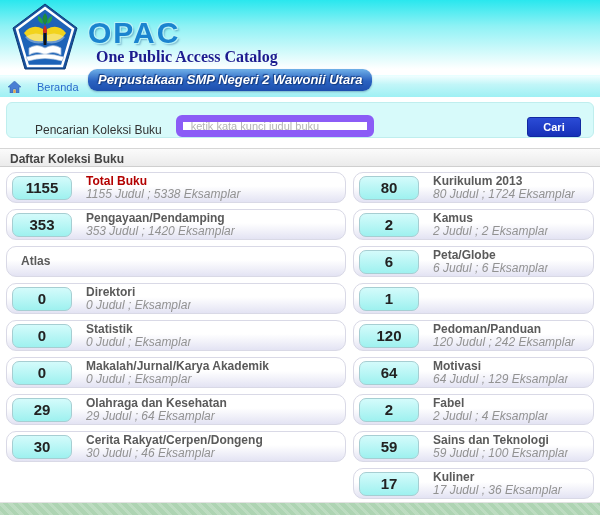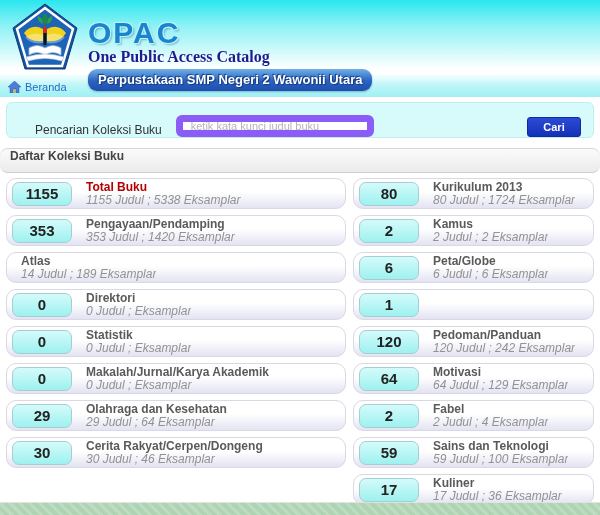--- a/index.html
+++ b/index.html
@@ -17,40 +17,42 @@
   .title-block { position: absolute; left: 88px; top: 18px; }
   .app-name {
     font-size: 30px; font-weight: bold; letter-spacing: 2px;
     color: #1b84cf; line-height: 30px;
     text-shadow: -1px -1px 0 #b9f3f7, 1px -1px 0 #b9f3f7, -1px 1px 0 #b9f3f7, 1px 1px 0 #b9f3f7, 2px 2px 2px rgba(0,60,120,.35);
   }
   .app-subtitle {
     font-family: "Liberation Serif", serif;
     font-size: 16px; font-weight: bold; color: #1c1c8f; line-height: 18px;
     text-shadow: 1px 1px 0 rgba(255,255,255,.6);
+    margin-left: 8px;
   }
   .institution-banner {
     display: inline-block; margin-top: 3px;
     background: linear-gradient(180deg, #6fb0e8 0%, #2a62c0 55%, #1d4fae 100%);
     border-radius: 9px; padding: 1px 10px 3px 10px;
     box-shadow: 0 1px 2px rgba(0,40,90,.3);
   }
   .institution-banner span {
     color: #ffffff; font-weight: bold; font-size: 13px;
     text-shadow: 1px 1px 1px #123a80, -1px -1px 1px #123a80;
+    font-style: italic;
   }
 
   
   .navbar {
     height: 22px;
     background: linear-gradient(180deg, #f0feff 0%, #c2f6f8 40%, #9ef0f4 100%);
     border-top: 1px solid #e8ffff;
     display: flex; align-items: center; padding-left: 8px;
   }
-  .nav-home { display: inline-flex; align-items: center; gap: 4px; cursor: pointer; text-decoration: none; }
+  .nav-home { display: inline-flex; align-items: center; gap: 16px; cursor: pointer; text-decoration: none; }
   .nav-home svg { width: 13px; height: 12px; }
   .nav-home-label { font-size: 11px; color: #2a6acc; }
 
   
   .search-panel {
     margin: 5px 6px 0 6px; height: 36px;
     background: #d7fafa;
     border: 1px solid #bfeeee; border-radius: 6px;
     display: flex; align-items: flex-end;
   }
@@ -64,24 +66,24 @@
   .search-button {
     margin-left: auto; margin-right: 12px;
     background: linear-gradient(180deg, #2b4bd6 0%, #1630b8 100%);
     color: #fff; font-size: 11px; font-weight: bold;
     border: 1px solid #1128a0; border-radius: 3px;
     width: 54px; height: 20px; cursor: pointer;
   }
 
   
   .section-header {
-    margin-top: 10px; height: 25px;
+    margin-top: 10px; height: 19px;
     background: linear-gradient(180deg, #fbfbfb 0%, #ebebeb 100%);
     border-top: 1px solid #d6d6d6; border-bottom: 1px solid #cfcfcf;
-    display: flex; align-items: flex-start; padding-left: 10px; border-radius: 8px;
+    display: flex; align-items: flex-end; padding-left: 10px;
   }
   .section-title { font-size: 12px; font-weight: bold; color: #444; }
 
   
   .collections { display: flex; padding: 5px 6px 0 6px; gap: 7px; }
   .col { display: flex; flex-direction: column; gap: 6px; }
   .col-left { width: 340px; }
   .col-right { width: 241px; }
   .item-row {
     height: 31px; border: 1px solid #d9d9e6; border-radius: 10px;
@@ -170,21 +172,20 @@
         <div class="item-row">
     <div class="count-badge">353</div>
     <div class="item-text">
       <span class="item-title">Pengayaan/Pendamping</span>
       <span class="item-subtitle">353 Judul ; 1420 Eksamplar</span>
     </div>
   </div>
         <div class="item-row">
     <div class="item-text">
       <span class="item-title">Atlas</span>
-      <span class="item-subtitle">14 Judul ; 189 Eksamplar</span>
     </div>
   </div>
         <div class="item-row">
     <div class="count-badge">0</div>
     <div class="item-text">
       <span class="item-title">Direktori</span>
       <span class="item-subtitle">0 Judul ; Eksamplar</span>
     </div>
   </div>
         <div class="item-row">

